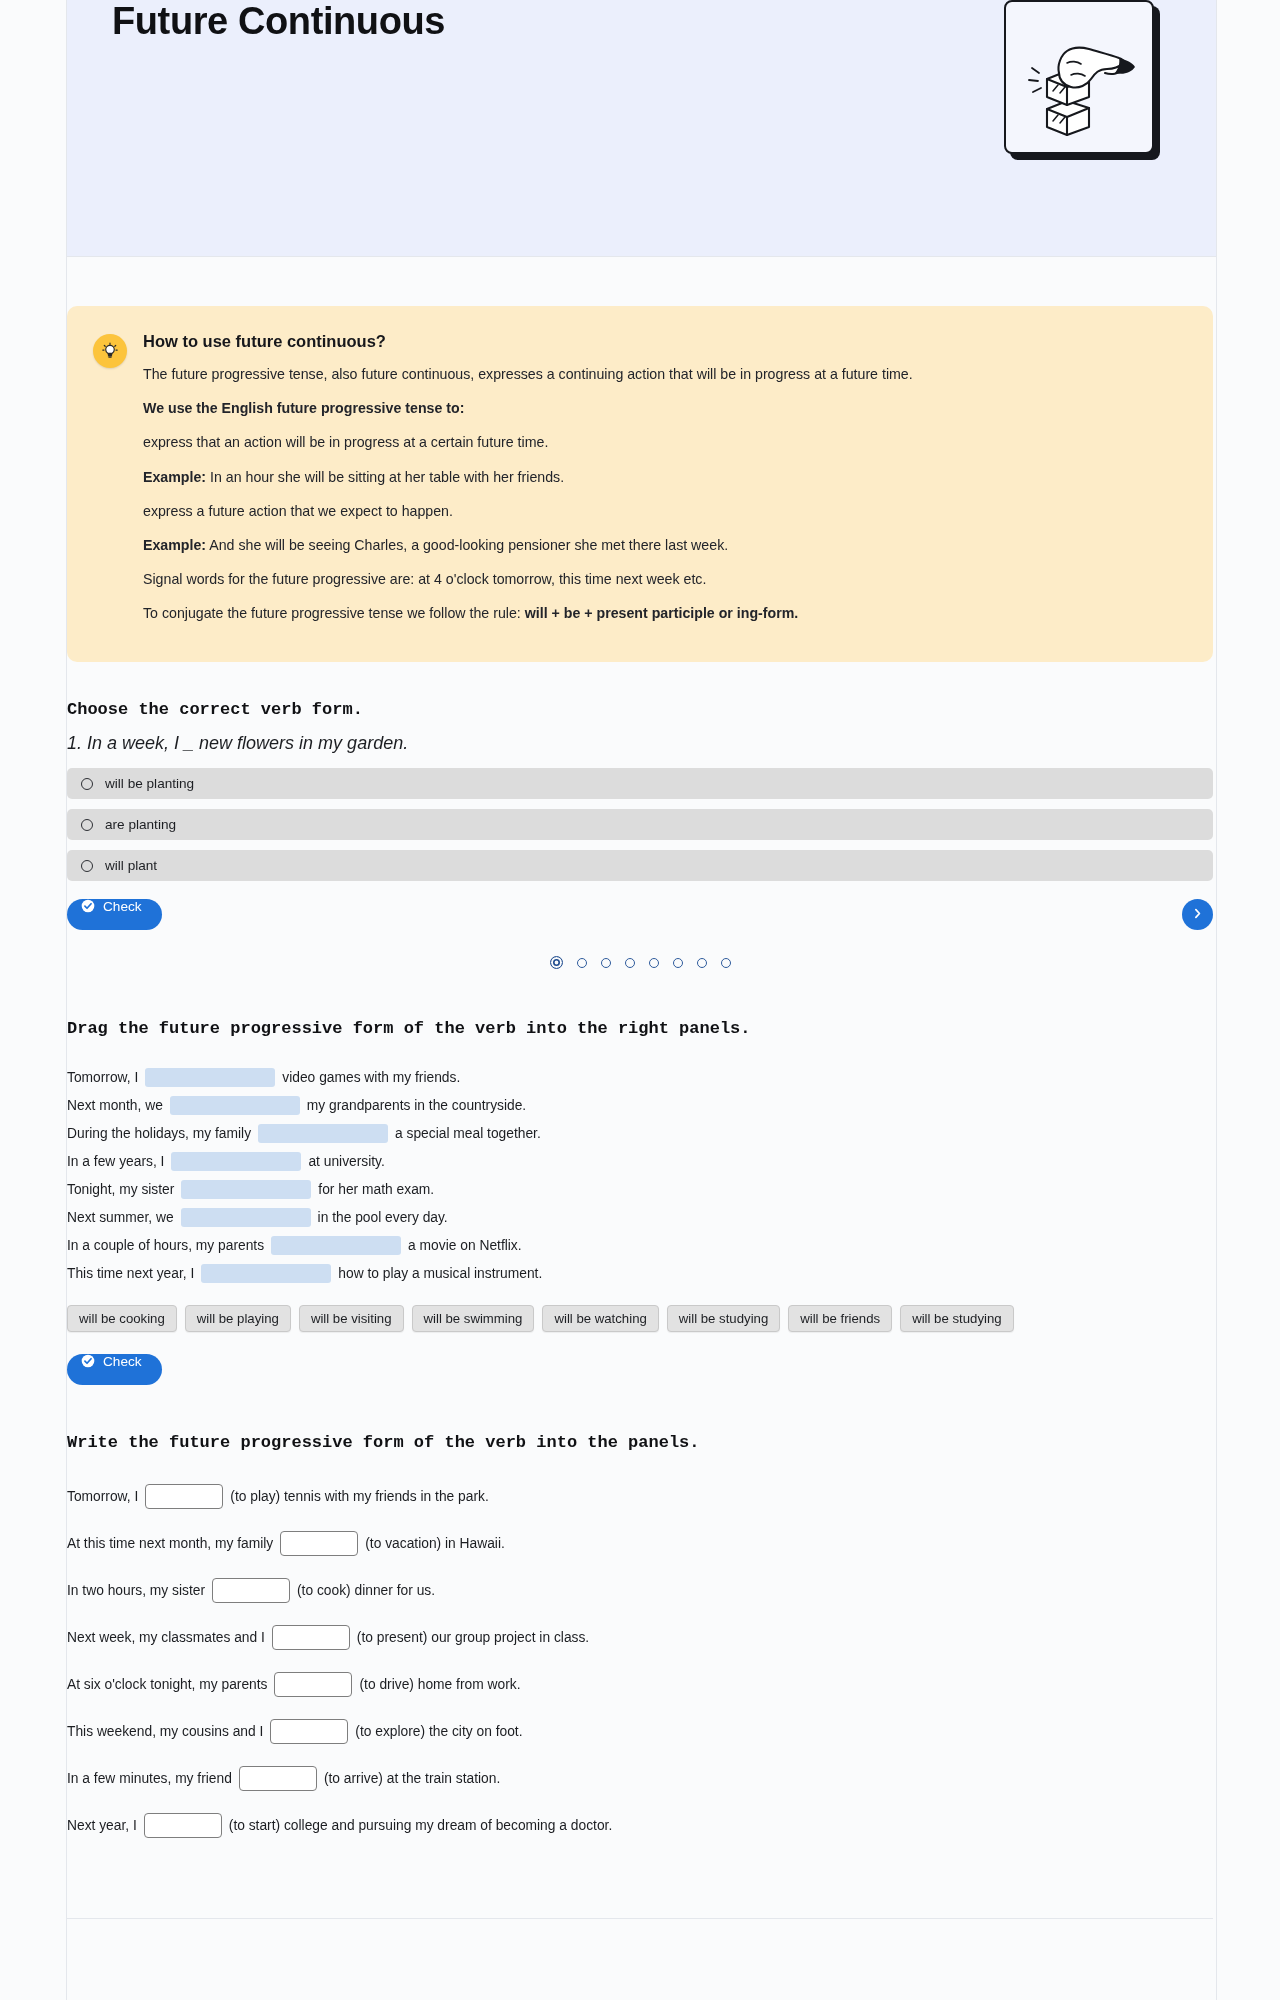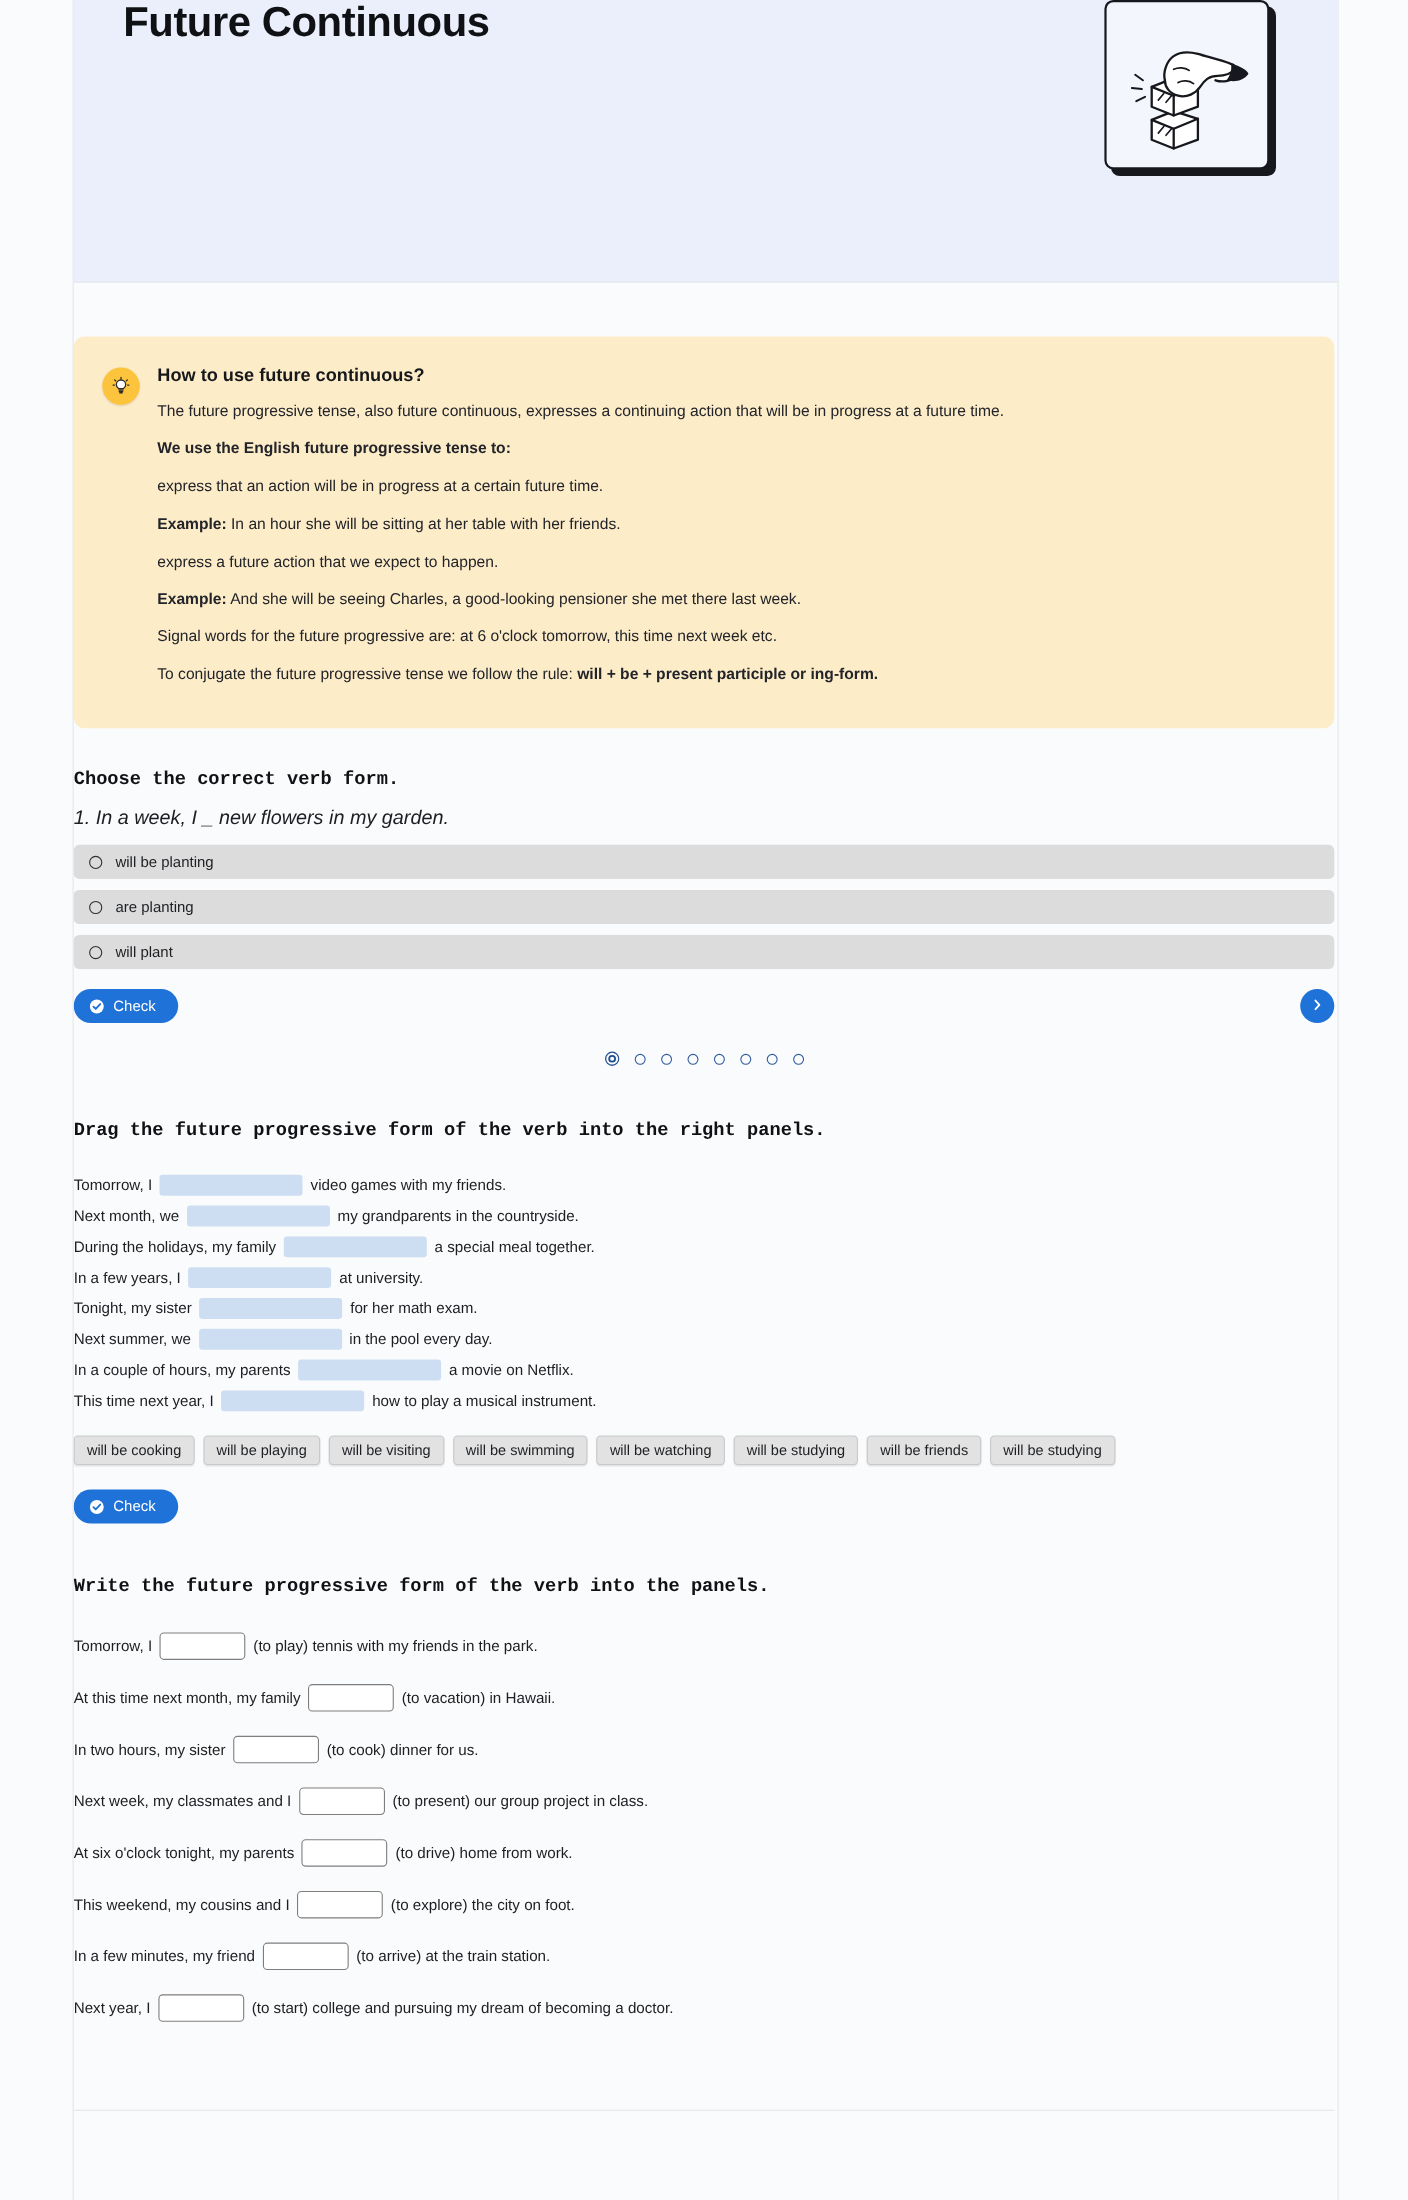--- a/index.html
+++ b/index.html
@@ -119,21 +119,21 @@
     background: transparent;
     margin-right: 12px;
   }
 
   
   .btn-row {
     display: flex; align-items: center; justify-content: space-between;
     margin-top: 18px;
   }
   .btn-check {
-    display: inline-flex; align-items: center; gap: 8px;
+    display: inline-flex; gap: 8px;
     background: #1f72d8;
     color: #fff;
     border: none;
     border-radius: 999px;
     height: 31px;
     padding: 0 20px 0 14px;
     font-size: 13.6px;
     font-family: "Liberation Sans", sans-serif;
     cursor: pointer;
   }
@@ -283,21 +283,21 @@
       <p class="tip-line">
         <b>Example:</b><span> In an hour she will be sitting at her table with her friends.</span>
       </p>
       <p class="tip-line">
         <span>express a future action that we expect to happen.</span>
       </p>
       <p class="tip-line">
         <b>Example:</b><span> And she will be seeing Charles, a good-looking pensioner she met there last week.</span>
       </p>
       <p class="tip-line">
-        <span>Signal words for the future progressive are: at 6 o'clock tomorrow, this time next week etc.</span>
+        <span>Signal words for the future progressive are: at 4 o'clock tomorrow, this time next week etc.</span>
       </p>
       <p class="tip-line">
         <span>To conjugate the future progressive tense we follow the rule: </span><b>will + be + present participle or ing-form.</b>
       </p>
     </div>
   </div>
 
   <div class="section">
     <div class="section-title">Choose the correct verb form.</div>
     <div class="q-line">1. In a week, I _ new flowers in my garden.</div>

